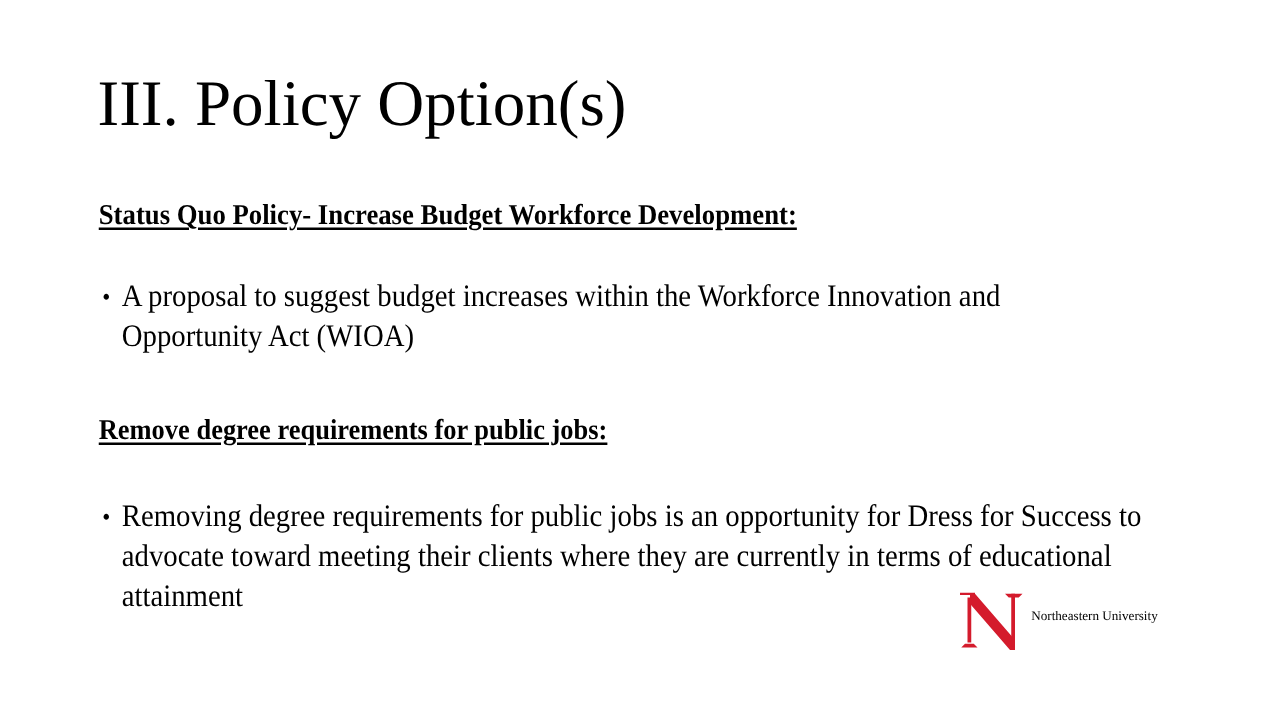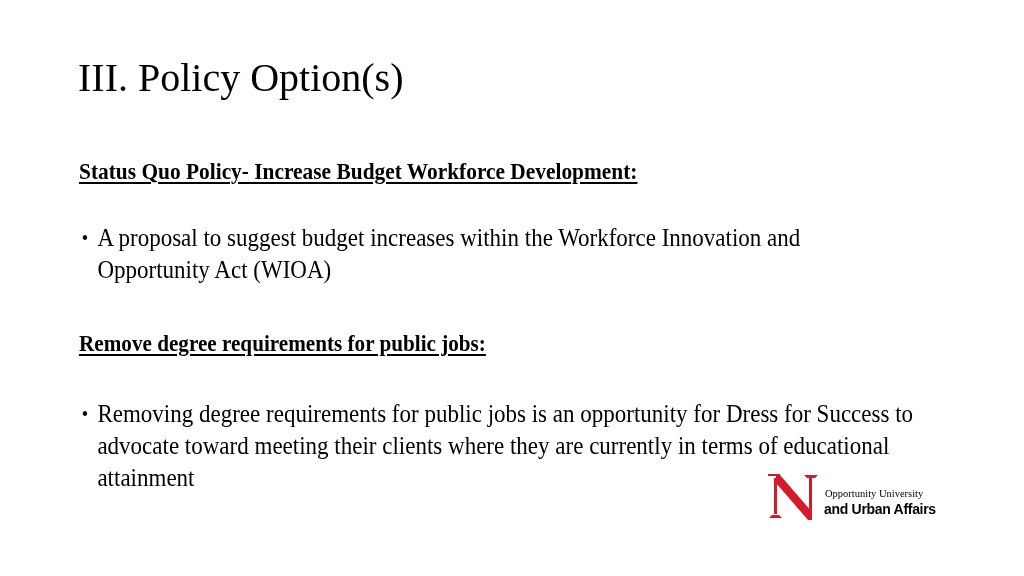--- a/index.html
+++ b/index.html
@@ -2,21 +2,21 @@
 <html><head>
   <meta charset="utf-8">
   <style>
     html, body { margin: 0; padding: 0; }
     body {
       width: 1024px; height: 576px; background: #ffffff; overflow: hidden;
       position: relative; font-family: "Liberation Serif", "DejaVu Serif", serif; color: #000;
     }
     .title {
       position: absolute; left: 78px; top: 58px;
-      font-size: 40px; line-height: 1; white-space: nowrap;
+      font-size: 52px; line-height: 1; white-space: nowrap;
     }
     .heading {
       position: absolute; left: 79px;
       font-size: 23px; font-weight: bold; text-decoration: underline;
       text-underline-offset: 3px; text-decoration-thickness: 2px;
       white-space: nowrap; transform-origin: left top;
     }
     .h1 { top: 159px; transform: scaleX(0.93); }
     .h2 { top: 331px; transform: scaleX(0.92); }
     .bullet {
@@ -61,18 +61,17 @@
     <svg class="n-mark" viewBox="0 0 52 46">
       <g fill="#d41b2c">
         <polygon points="0,1 12,1 44,38 44,46 40,46 8,9 8,1"></polygon>
         <rect x="6" y="4" width="3" height="36"></rect>
         <polygon points="1,44 14,44 11,41 4,41"></polygon>
         <rect x="41" y="1" width="3" height="42"></rect>
         <polygon points="36,1 50,1 47,4 39,4"></polygon>
         <rect x="0" y="0" width="12" height="2"></rect>
       </g>
     </svg>
-    <div class="uni">Opportunity University</div>
+    <div class="uni">Northeastern University</div>
     <div class="school">
-      <div>and Urban Affairs</div>
     </div>
   </div>
 </div>
 
 </body></html>

